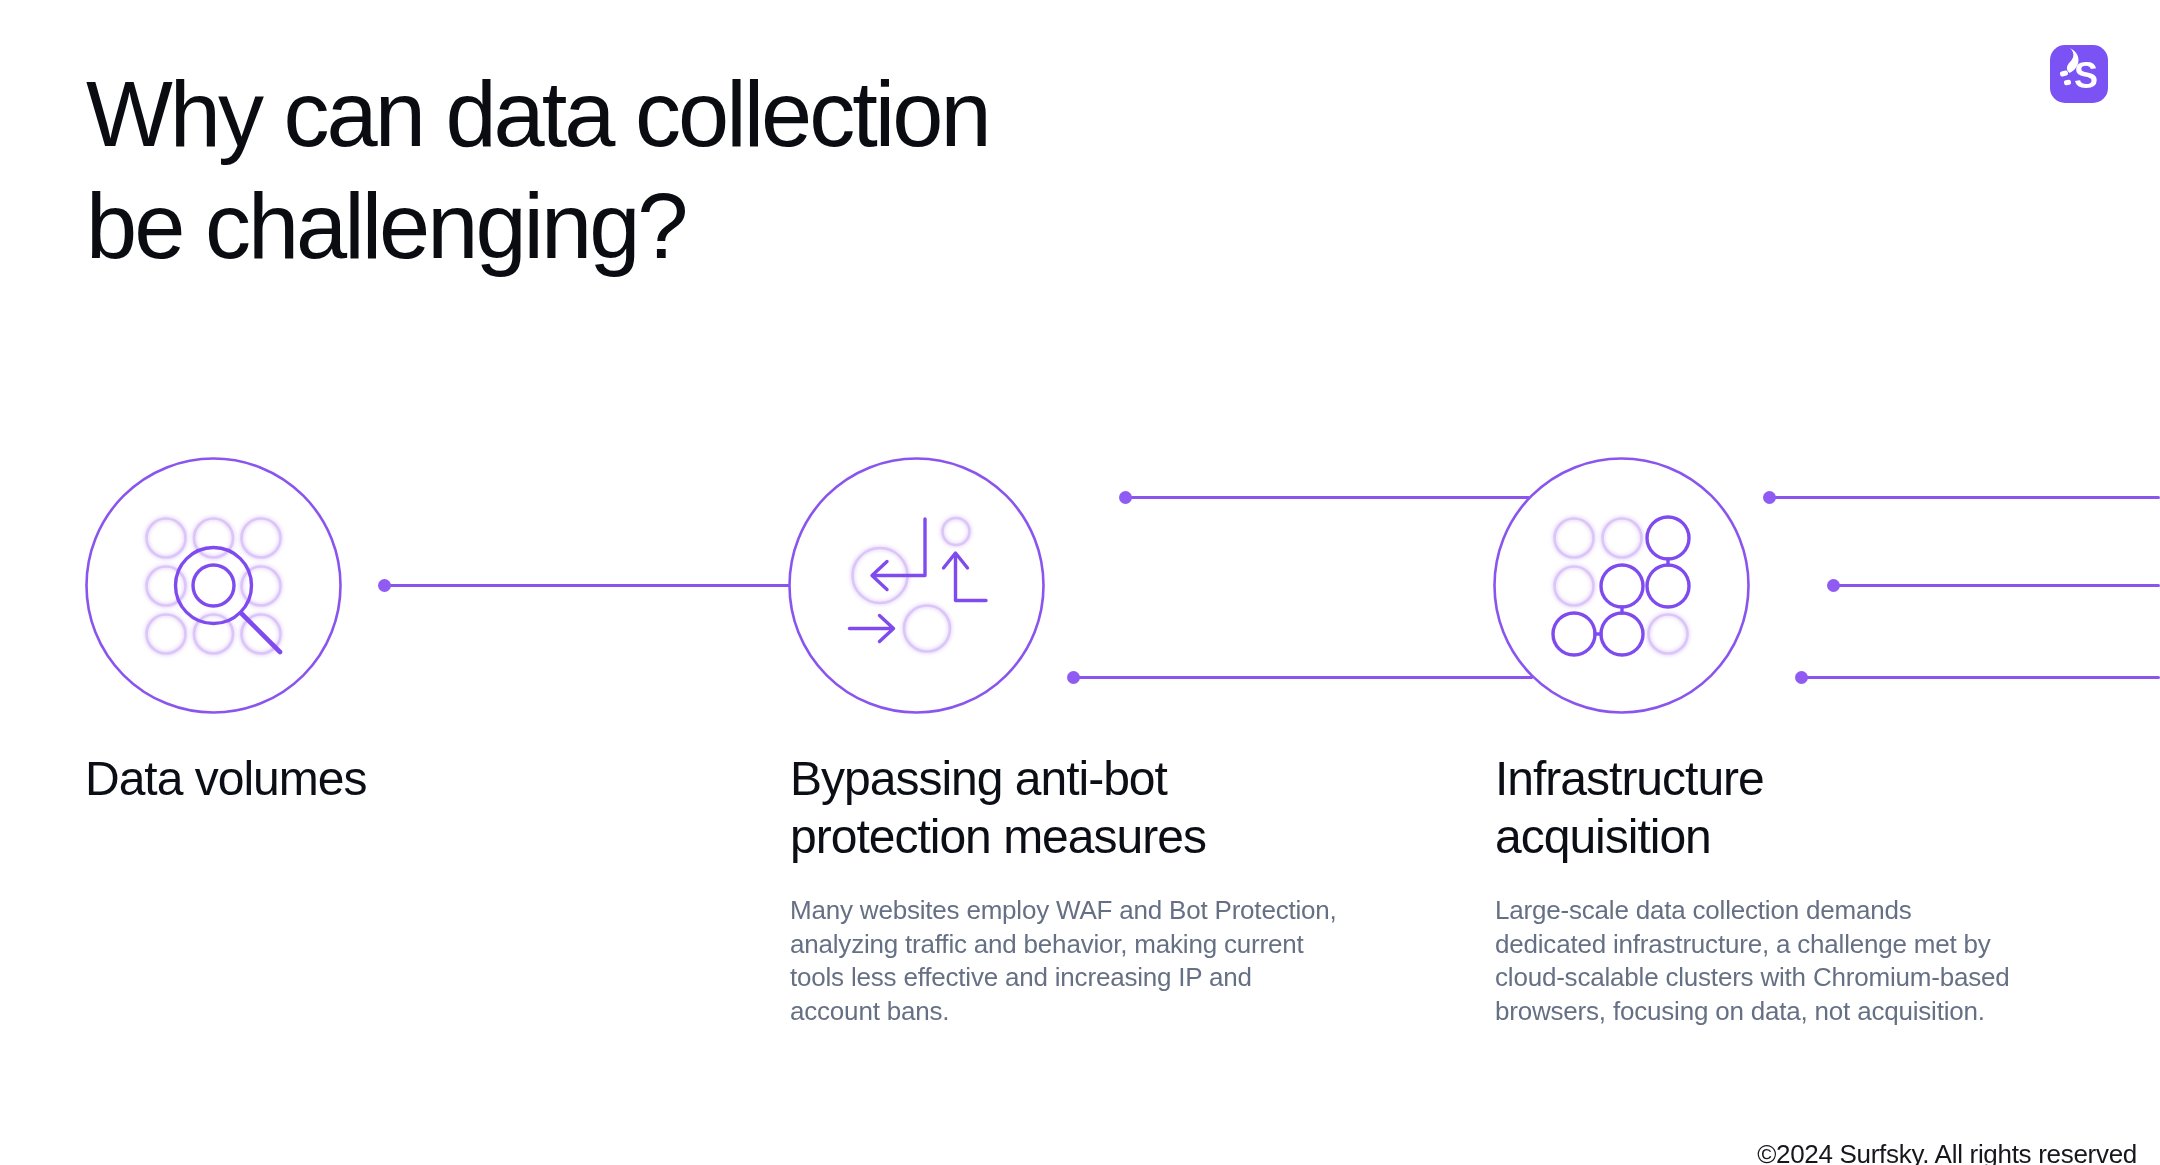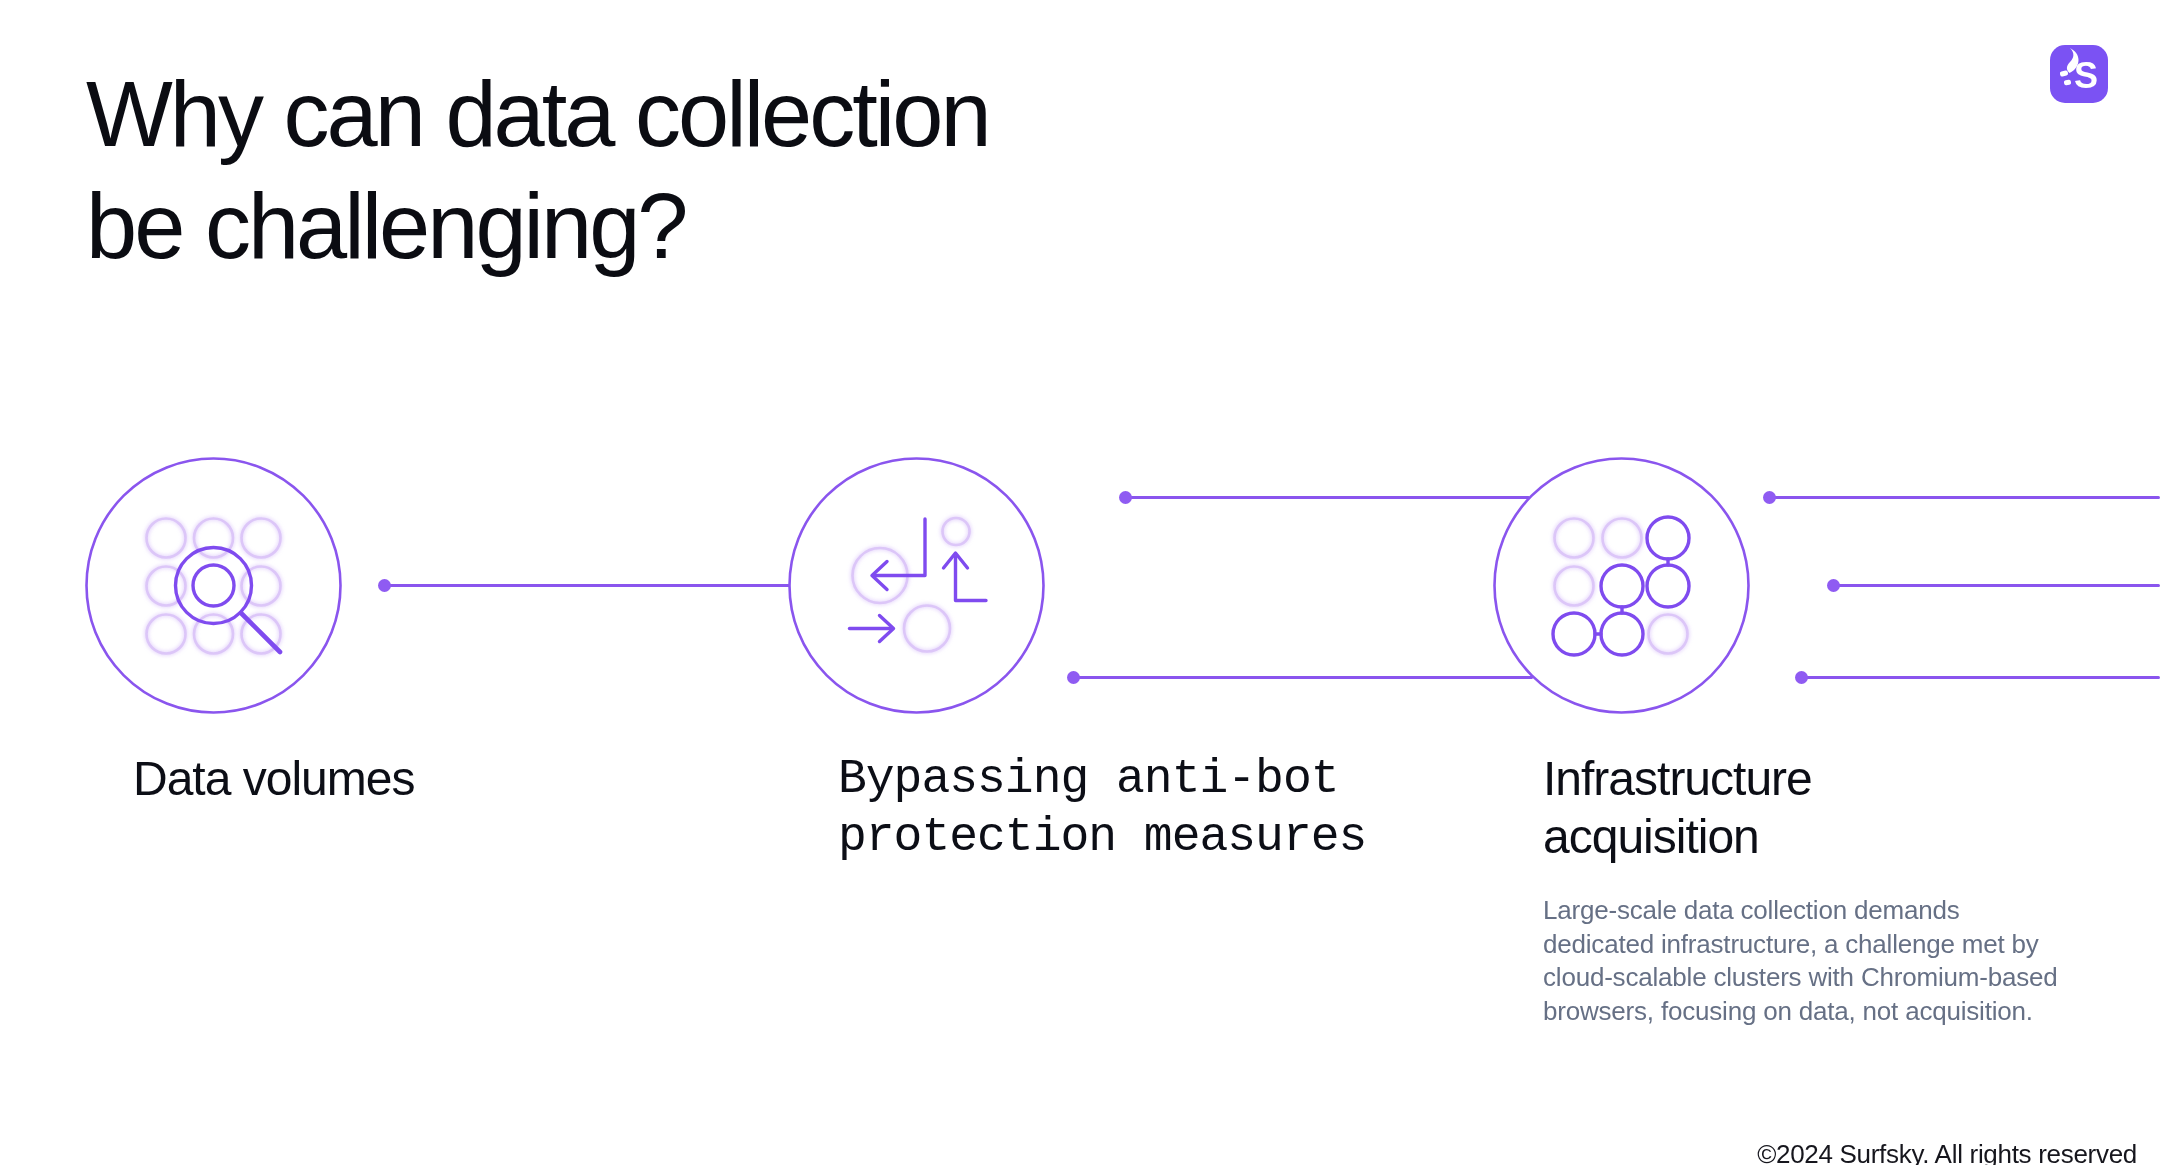--- a/index.html
+++ b/index.html
@@ -52,42 +52,41 @@
     position:absolute;
     top:457px;
     width:257px;
     height:257px;
   }
   .badge .lt{filter:drop-shadow(0 0 2px rgba(178,132,246,.55));}
   .col{
     position:absolute;
     top:750px;
     width:620px;
-    margin-left:48px;
   }
   .col h2{
     margin:0 0 28px 0;
     font-size:48px;
     line-height:58px;
     font-weight:500;
     letter-spacing:-1px;
     color:#0C0E16;
     white-space:pre;
   }
   .col p{
     margin:0;
     font-size:26px;
     line-height:33.5px;
     font-weight:400;
     letter-spacing:-0.2px;
     color:#667085;
     white-space:pre;
   }
   .col1{left:85px;}
-  .col2{left:790px;font-family:Liberation Mono, monospace;}
+  .col2{left:790px;}
   .col3{left:1495px;}
   .copyright{
     position:absolute;
     top:1138px;
     right:23px;
     font-size:26px;
     line-height:32px;
     letter-spacing:-0.3px;
     color:#16161D;
     white-space:nowrap;
@@ -174,20 +173,24 @@
     </g>
   </svg>
 
   <section class="col col1">
     <h2>Data volumes</h2>
   </section>
 
   <section class="col col2">
     <h2>Bypassing anti-bot
 protection measures</h2>
+    <p>Many websites employ WAF and Bot Protection,
+analyzing traffic and behavior, making current
+tools less effective and increasing IP and
+account bans.</p>
   </section>
 
   <section class="col col3">
     <h2>Infrastructure
 acquisition</h2>
     <p>Large-scale data collection demands
 dedicated infrastructure, a challenge met by
 cloud-scalable clusters with Chromium-based
 browsers, focusing on data, not acquisition.</p>
   </section>

